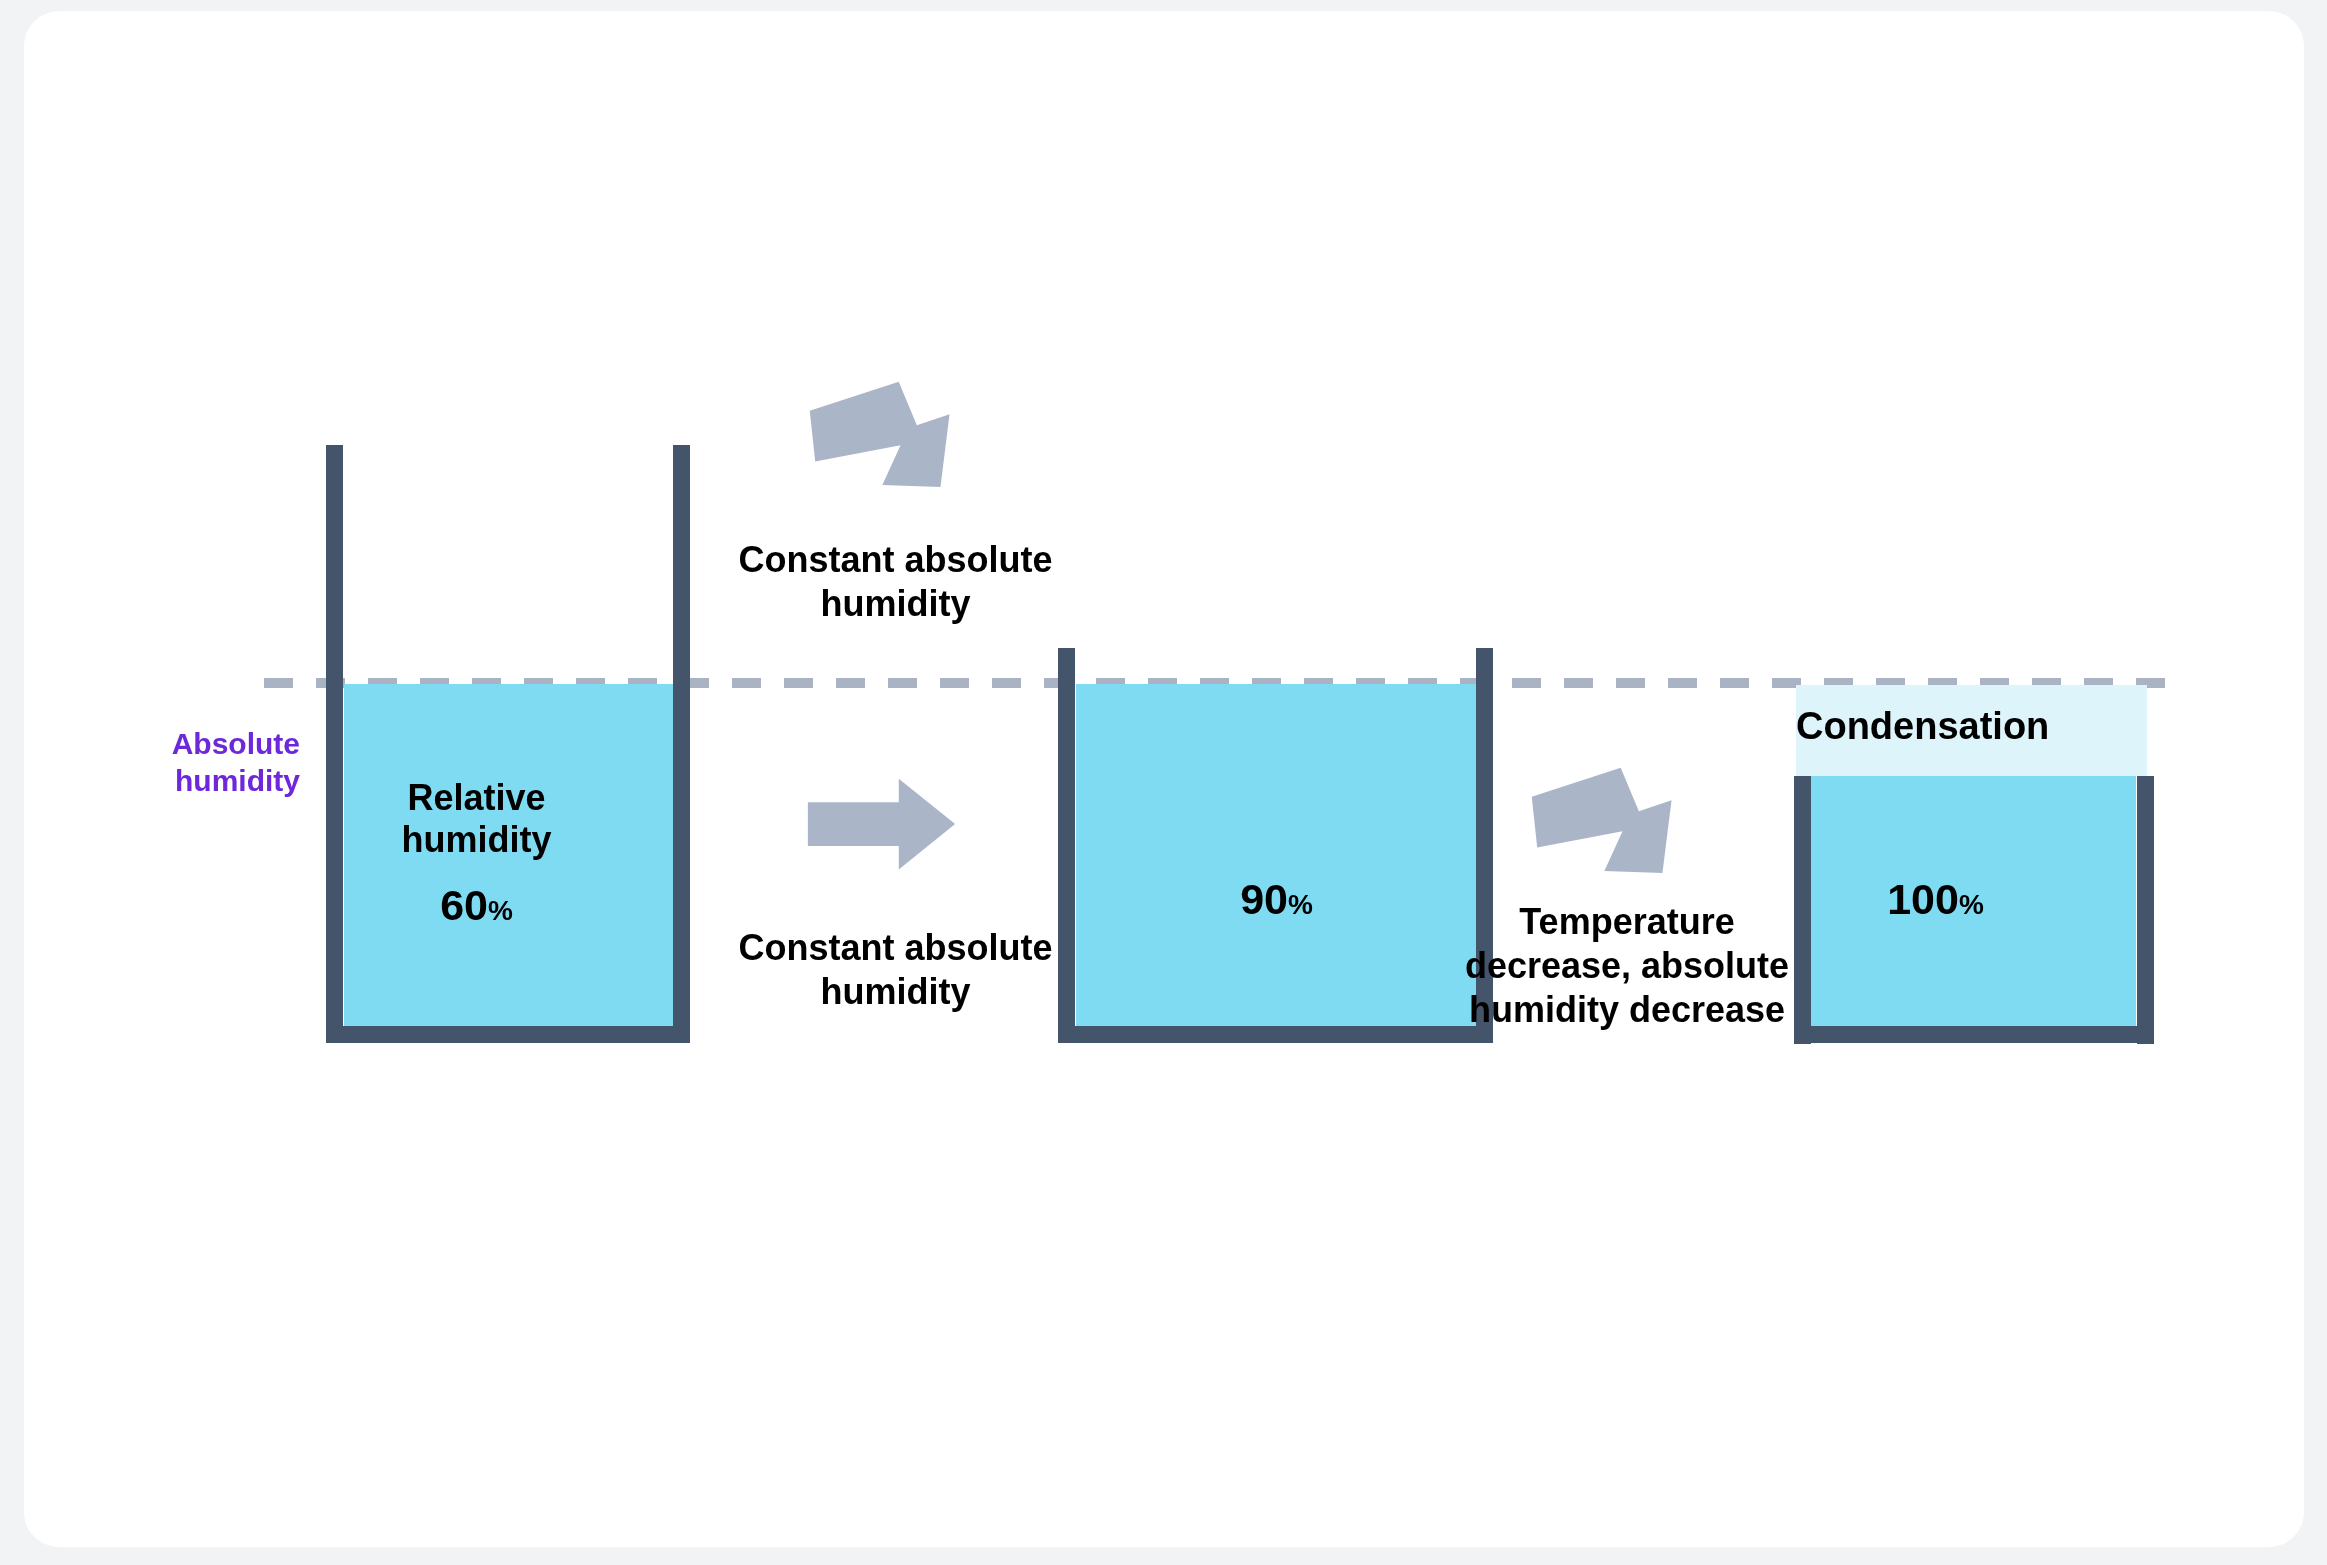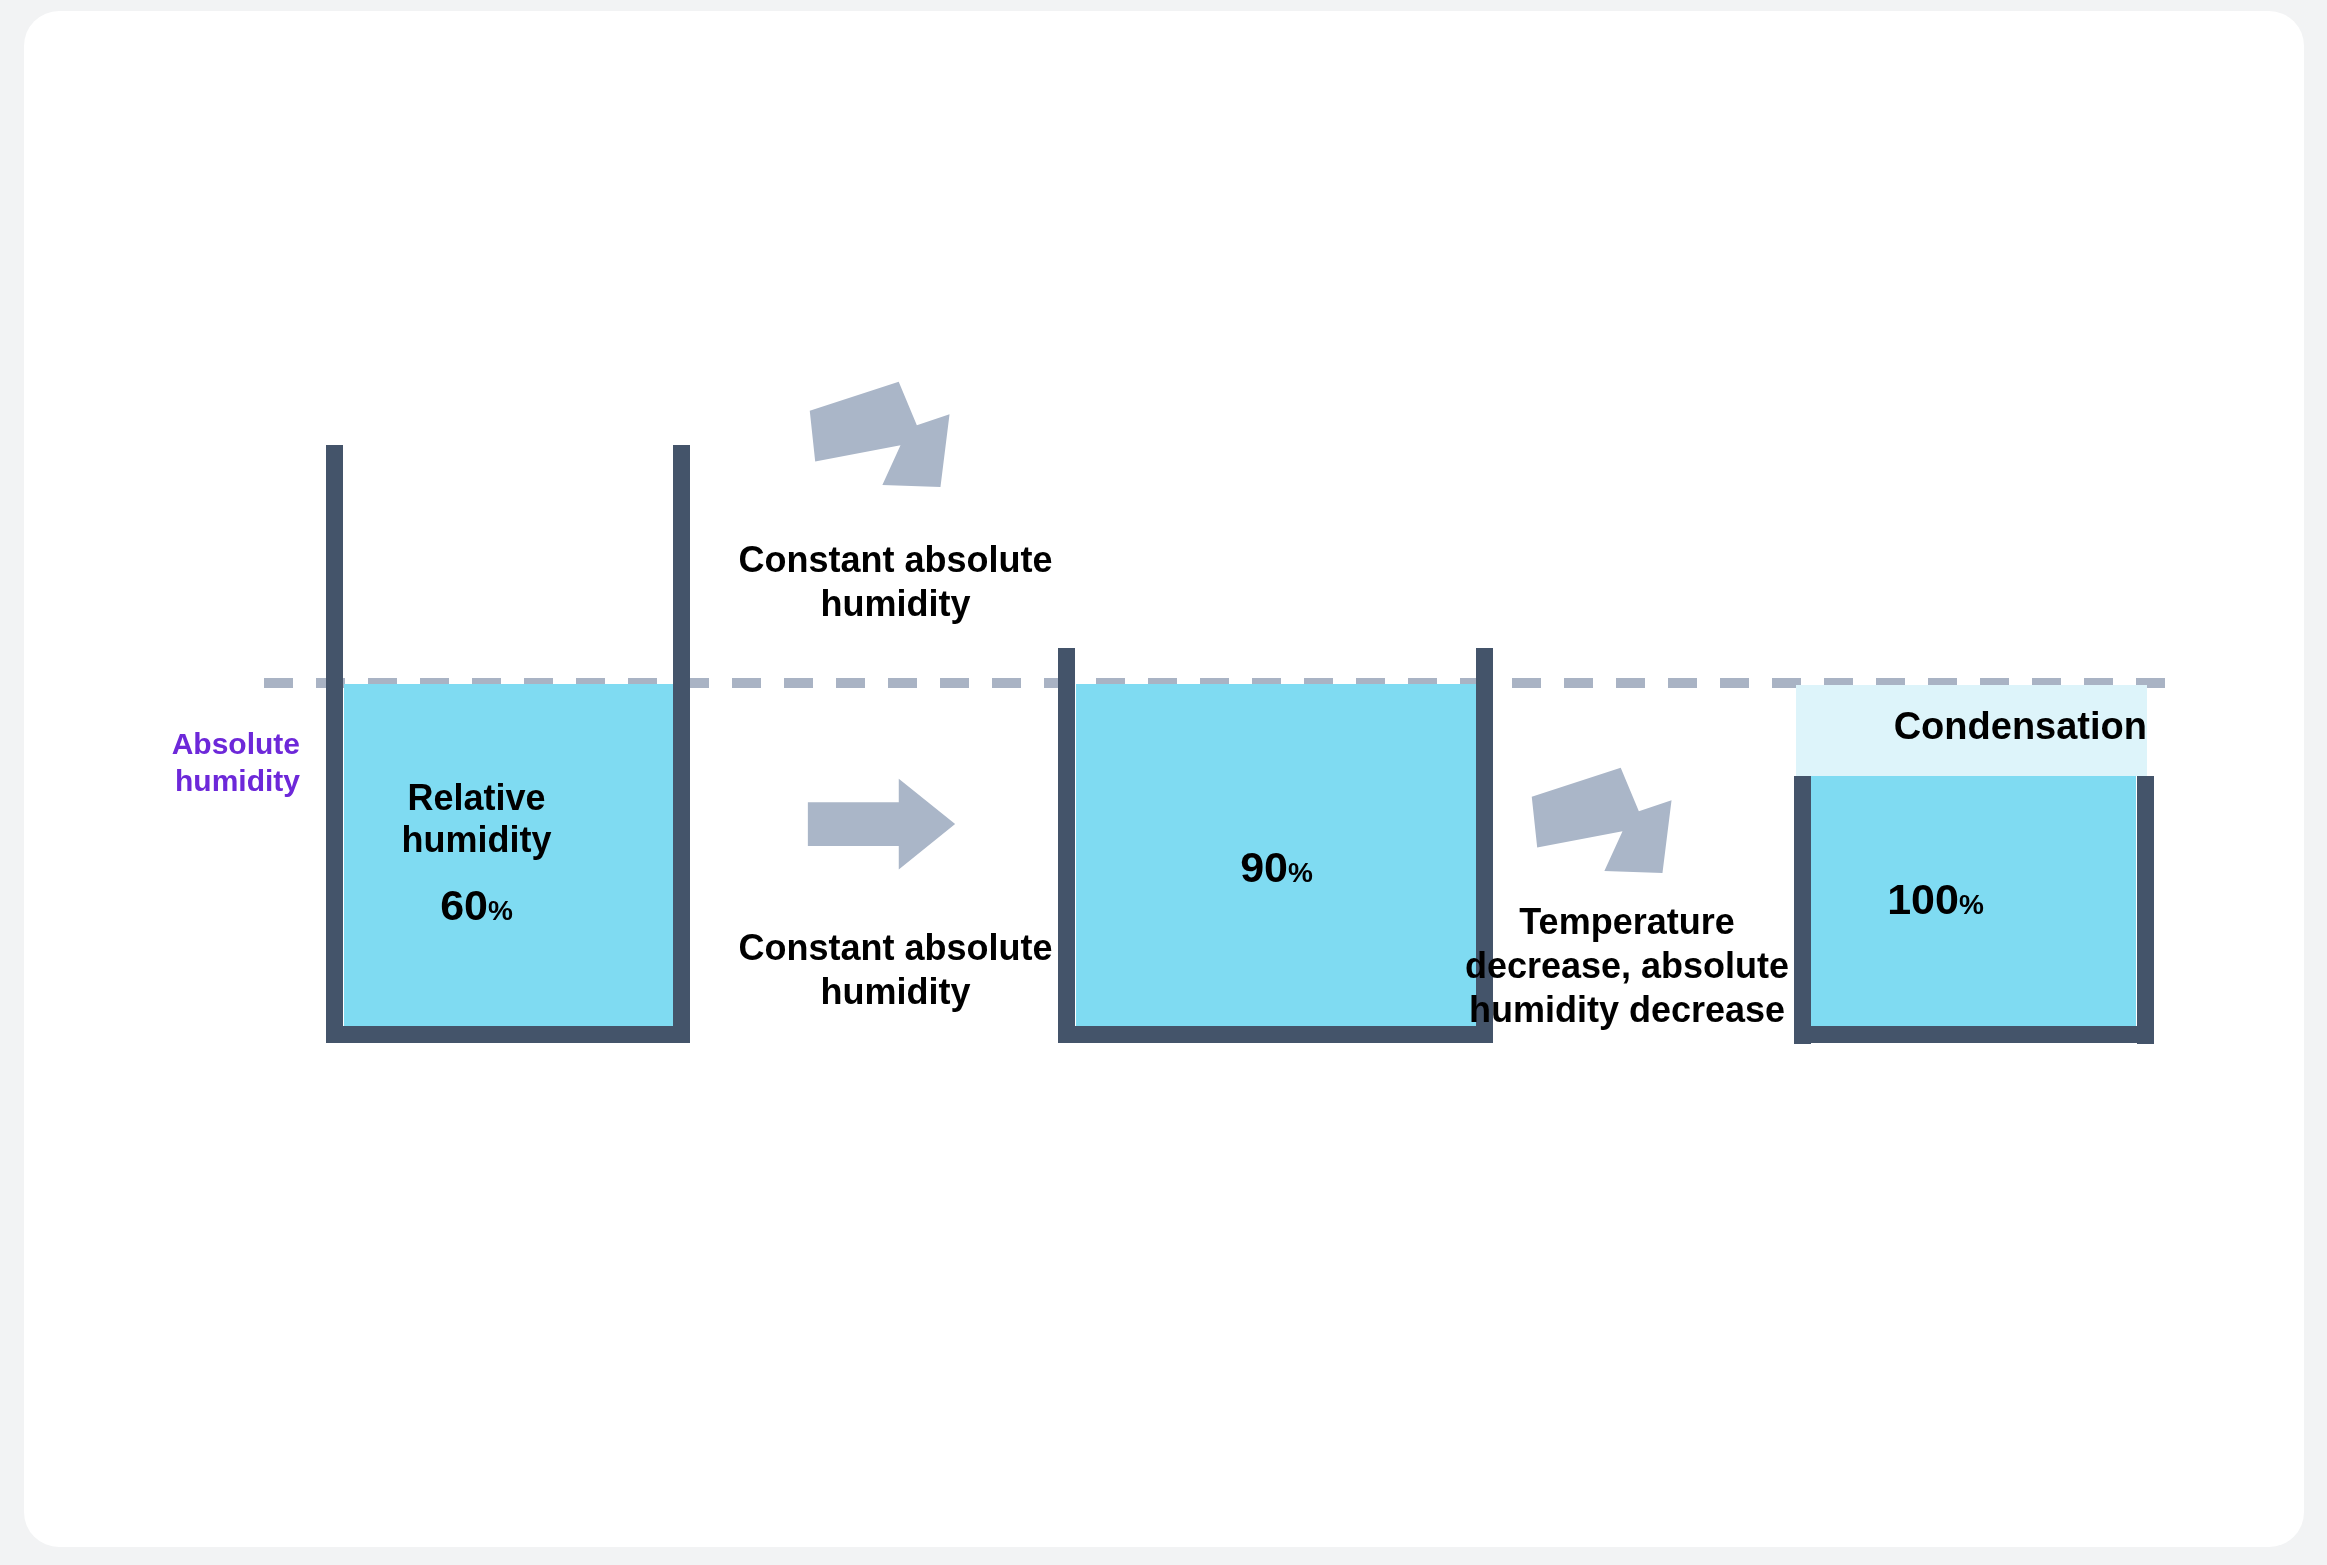--- a/index.html
+++ b/index.html
@@ -88,21 +88,21 @@
     top: 685px;
     width: 351px;
     height: 91px;
     background: #ddf4fa;
   }
   #condensation-label {
     position: absolute;
     left: 1796px;
     top: 705px;
     width: 351px;
-    text-align: right;
+    text-align: left;
     font-size: 38px;
     font-weight: bold;
     color: #000000;
   }
 
   
   #absolute-humidity-label {
     position: absolute;
     left: 100px;
     top: 726px;
@@ -163,21 +163,21 @@
       </div>
     </div>
   </div>
 
   <div class="vessel">
     <div class="water" style="left:1076px; top:684px; width:401px; height:346px;"></div>
     <div class="wall-left" style="left:1058px; top:648px; height:395px;"></div>
     <div class="wall-right" style="left:1476px; top:648px; height:395px;"></div>
     <div class="wall-bottom" style="left:1058px; top:1026px; width:435px;"></div>
 
-    <div class="vessel-label" style="left:1076px; top:843px; width:401px;">
+    <div class="vessel-label" style="left:1076px; top:875px; width:401px;">
       <div>
         <span class="pct-num">90</span><span class="pct-sign">%</span>
       </div>
     </div>
   </div>
 
   <div id="condensation-band"></div>
   <div id="condensation-label">Condensation</div>
 
   <div class="vessel">

